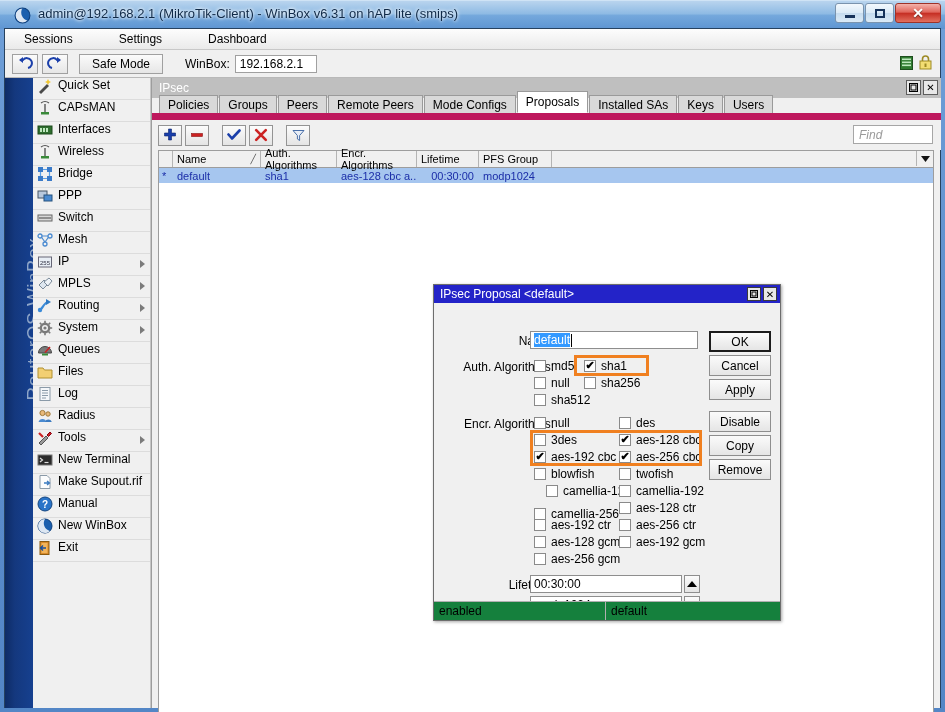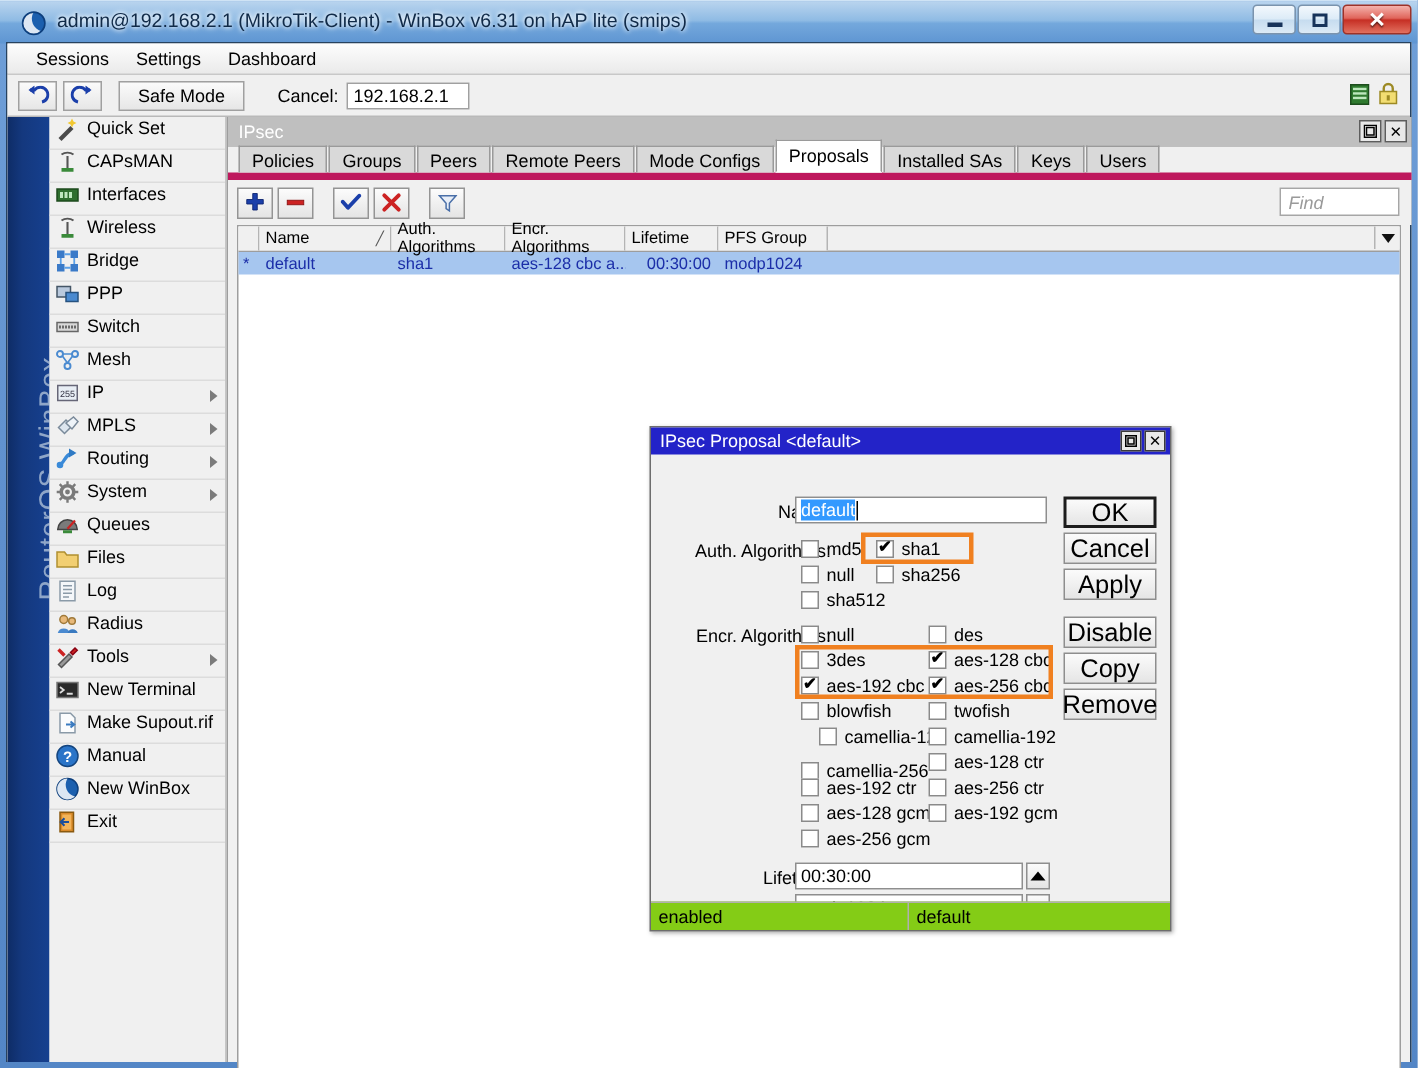--- a/index.html
+++ b/index.html
@@ -55,21 +55,21 @@
   .client{
     position:absolute;left:4px;top:28px;width:937px;height:680px;
     background:#f0f0f0;border:1px solid #27425f;box-sizing:border-box;
   }
 
   
   .menubar{
     position:absolute;left:0;top:0;width:935px;height:21px;
     background:linear-gradient(to bottom,#fdfdfd,#eaeaea);
     border-bottom:1px solid #c8c8c8;
-    display:flex;align-items:center;padding-left:10px;box-sizing:border-box;
+    display:flex;align-items:center;padding-left:10px;box-sizing:border-box;gap:28px;
   }
   .menu-item{
     padding:2px 9px;font-size:12px;color:#000;cursor:default;
   }
 
   
   .toolbar{
     position:absolute;left:0;top:21px;width:935px;height:28px;
     background:#f0f0f0;border-bottom:1px solid #b9b9b9;
     display:flex;align-items:center;padding-left:7px;box-sizing:border-box;
@@ -137,21 +137,21 @@
   }
   .ipsec-wbtns{position:absolute;right:3px;top:2px;display:flex;gap:2px;}
   .iw{
     width:15px;height:15px;border:1px solid #5d5d5d;background:#e8e8e8;
     display:flex;align-items:center;justify-content:center;font-size:10px;
     box-sizing:border-box;color:#000;
   }
   .tabs{
     position:absolute;left:0;top:20px;width:789px;height:22px;
     display:flex;align-items:flex-end;padding-left:7px;box-sizing:border-box;
-    border-bottom:5px solid #be185d;background:#f0f0f0;
+    border-bottom:7px solid #be185d;background:#f0f0f0;
   }
   .tab{
     height:18px;padding:0 8px;margin-right:1px;
     background:#d9d9d9;border:1px solid #9a9a9a;border-bottom:none;
     display:flex;align-items:center;font-size:12px;color:#000;
     box-sizing:border-box;
   }
   .tab.active{
     background:#ffffff;height:22px;
     border-bottom:1px solid #ffffff;position:relative;z-index:3;
@@ -260,26 +260,26 @@
   }
   .chk{font-size:11px;line-height:1;color:#000;font-weight:bold;}
   .highlight{
     position:absolute;border:3px solid #f08020;box-sizing:border-box;
     pointer-events:none;
   }
   .dbtn{
     position:absolute;width:62px;height:21px;border:1px solid #8e8e8e;
     background:linear-gradient(to bottom,#fbfbfb,#e5e5e5);
     display:flex;align-items:center;justify-content:center;
-    font-size:17px;color:#000;box-sizing:border-box;
+    font-size:12px;color:#000;box-sizing:border-box;
   }
   .dbtn.default{border:2px solid #1c1c1c;}
   .dlg-status{
     position:absolute;left:0;bottom:0;width:346px;height:19px;
-    background:#84cc16;border-top:1px solid #b0b0b0;display:flex;
+    background:#15803d;border-top:1px solid #b0b0b0;display:flex;
     box-sizing:border-box;
   }
   .dstat{
     display:flex;align-items:center;padding-left:5px;font-size:12px;color:#000;
     border-right:1px solid #b0b0b0;box-sizing:border-box;height:18px;
   }
 </style>
 </head>
 <body>
 
@@ -321,21 +321,21 @@
             <path d="M6 0 L2 3 L6 6 Z" fill="#1b3faa"></path>
           </svg>
         </div>
         <div class="tb-btn">
           <svg width="16" height="14" viewBox="0 0 16 14">
             <path d="M5 11 A5 5 0 1 1 10 3 L13 3" fill="none" stroke="#1b3faa" stroke-width="2"></path>
             <path d="M10 0 L14 3 L10 6 Z" fill="#1b3faa"></path>
           </svg>
         </div>
         <div class="tb-safe">Safe Mode</div>
-        <div class="tb-session-label">Cancel:</div>
+        <div class="tb-session-label">WinBox:</div>
         <div class="tb-session-val">192.168.2.1</div>
         <div class="tb-right">
           <svg width="13" height="14" viewBox="0 0 13 14">
             <rect x="0.5" y="0.5" width="12" height="13" fill="#2f7a2f" stroke="#1d4d1d"></rect>
             <rect x="2" y="2.5" width="9" height="1.6" fill="#bde8bd"></rect>
             <rect x="2" y="5.5" width="9" height="1.6" fill="#bde8bd"></rect>
             <rect x="2" y="8.5" width="9" height="1.6" fill="#bde8bd"></rect>
           </svg>
           <svg width="13" height="15" viewBox="0 0 13 15">
             <path d="M3.5 6 V4 a3 3 0 0 1 6 0 V6" fill="none" stroke="#9d8a24" stroke-width="1.6"></path>

